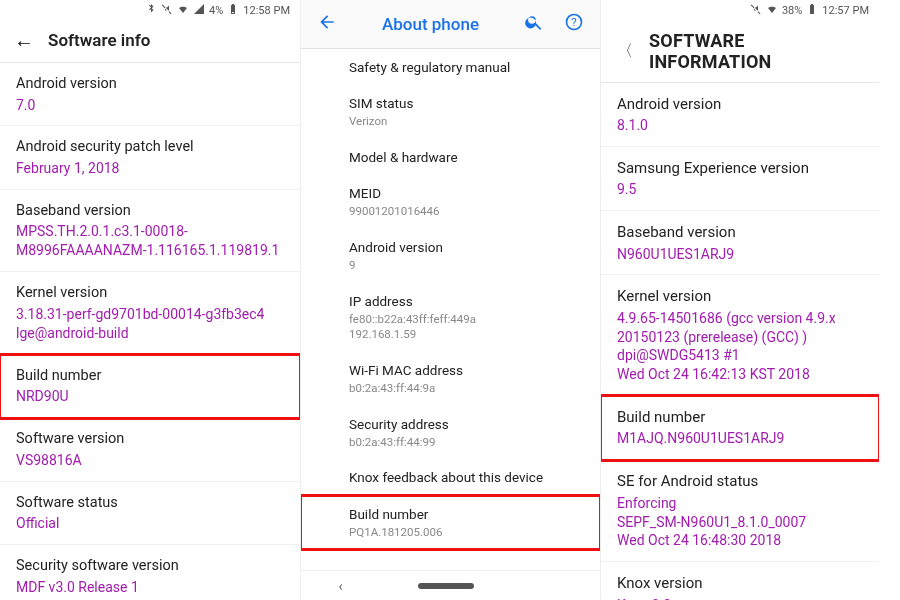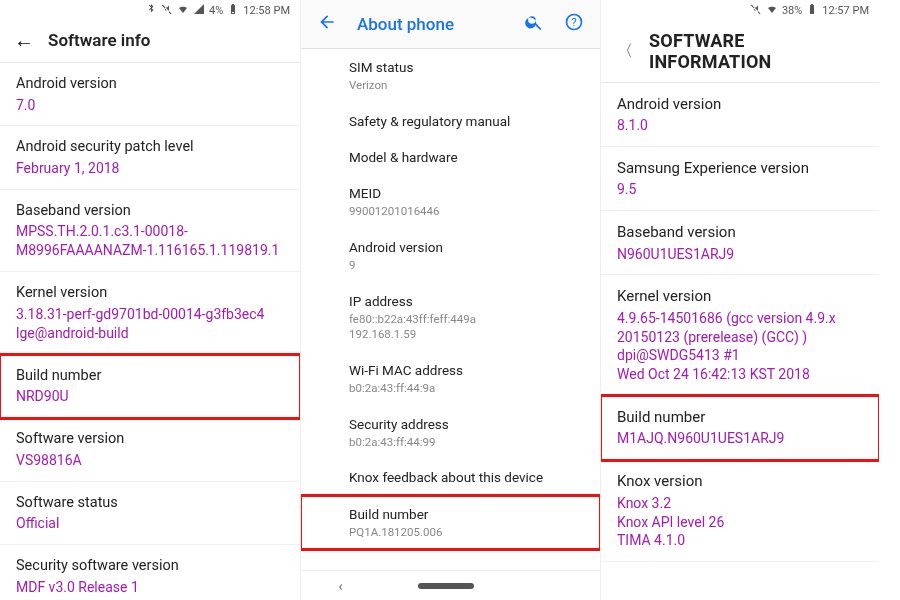--- a/index.html
+++ b/index.html
@@ -20,21 +20,21 @@
   .status .right { margin-left: auto; display: flex; gap: 4px; align-items: center; }
   .status .left { display: flex; gap: 4px; align-items: center; }
   .status svg { width: 12px; height: 12px; fill: #555; }
 
   
   .hdr1 { display: flex; align-items: center; gap: 14px; padding: 8px 14px 10px; border-bottom: 1px solid #e5e5e5; }
   .hdr1 .title { font-size: 17px; font-weight: 600; color: #222; }
   .arrow-back { font-size: 20px; font-weight: 500; }
 
   .hdr2 { display: flex; align-items: center; gap: 20px; padding: 12px 16px; border-bottom: 1px solid #e0e0e0; background:#fafafa; }
-  .hdr2 .title { font-size: 17px; font-weight: 500; color: #1a73e8; flex: 1; }
+  .hdr2 .title { font-size: 17px; font-weight: 500; color: #1a73e8; flex: 1; text-align: center; }
   .hdr2 svg { width: 20px; height: 20px; }
   .hdr2 .arrow { fill: #1a73e8; }
   .hdr2 .act { fill: #1a73e8; }
 
   .hdr3 { display: flex; align-items: center; gap: 16px; padding: 10px 16px; border-bottom: 1px solid #e5e5e5; }
   .hdr3 .title { font-size: 18px; font-weight: 700; color: #222; letter-spacing: .2px; }
   .hdr3 .chev { font-size: 16px; color: #444; }
 
   .list { flex: 1; overflow: hidden; }
   .row { padding: 11px 16px; border-bottom: 1px solid #f0f0f0; }
@@ -144,25 +144,25 @@
     </span>
     <span>
       <svg class="act" viewBox="0 0 24 24">
           <circle cx="12" cy="12" r="9" fill="none" stroke="#1a73e8" stroke-width="2"></circle>
           <text x="12" y="17" text-anchor="middle" font-size="14" fill="#1a73e8">?</text>
         </svg>
     </span>
   </div>
   <div class="list" id="list2">
       <div class="row">
+        <div class="label">Safety &amp; regulatory manual</div>
+      </div>
+      <div class="row">
         <div class="label">SIM status</div>
         <div class="value">Verizon</div>
-      </div>
-      <div class="row">
-        <div class="label">Safety &amp; regulatory manual</div>
       </div>
       <div class="row">
         <div class="label">Model &amp; hardware</div>
       </div>
       <div class="row">
         <div class="label">MEID</div>
         <div class="value">99001201016446</div>
       </div>
       <div class="row">
         <div class="label">Android version</div>
@@ -239,19 +239,25 @@
         <div class="label">Kernel version</div>
         <div class="value">4.9.65-14501686 (gcc version 4.9.x 20150123 (prerelease) (GCC) )
 dpi@SWDG5413 #1
 Wed Oct 24 16:42:13 KST 2018</div>
       </div>
       <div class="row highlight">
         <div class="label">Build number</div>
         <div class="value">M1AJQ.N960U1UES1ARJ9</div>
       </div>
       <div class="row">
+        <div class="label">SE for Android status</div>
+        <div class="value">Enforcing
+SEPF_SM-N960U1_8.1.0_0007
+Wed Oct 24 16:48:30 2018</div>
+      </div>
+      <div class="row">
         <div class="label">Knox version</div>
         <div class="value">Knox 3.2
 Knox API level 26
 TIMA 4.1.0</div>
       </div>
     </div>
 </div>
 
 </body></html>

